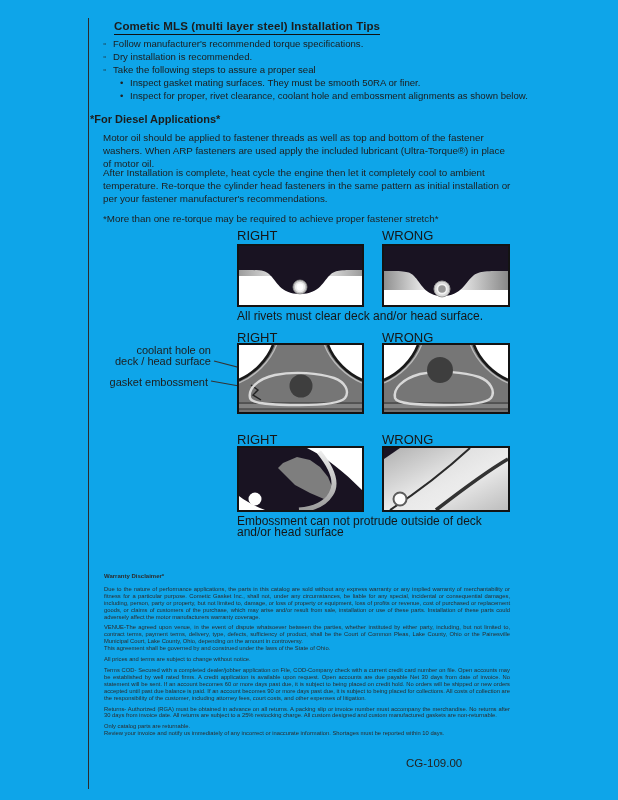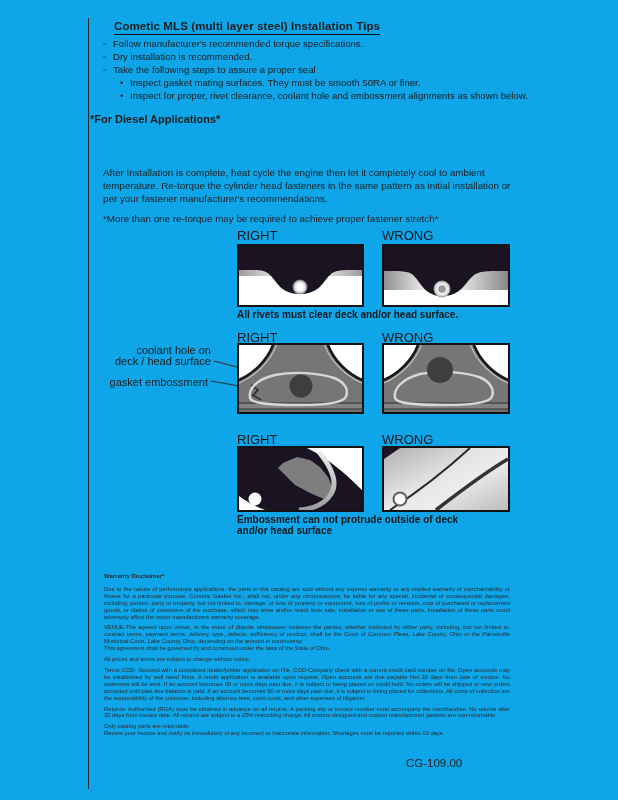--- a/index.html
+++ b/index.html
@@ -8,21 +8,21 @@
   .abs{position:absolute;}
   #left-rule{left:88px;top:18px;width:1px;height:771px;background:#2b2b2b;}
   #title{left:114px;top:20px;font-size:11.5px;font-weight:bold;letter-spacing:.1px;
          border-bottom:1.5px solid #111;padding-bottom:2px;}
   .bullet-row{left:103px;width:420px;font-size:9.6px;line-height:12.9px;display:flex;}
   .bullet-row.sub{left:120px;}
   .bullet-row .marker{width:10px;flex:0 0 10px;font-size:9.6px;color:#222;}
   .body-par{left:103px;width:412px;font-size:9.8px;line-height:13.2px;color:#1e1e1e;}
   #diesel-heading{left:90px;top:113px;font-size:11px;font-weight:bold;}
   .rw-label{top:0;width:127px;text-align:left;font-size:13px;font-weight:400;color:#161616;}
-  .fig-caption{font-size:10px;font-weight:bold;color:#161616;}
+  .fig-caption{font-size:12px;font-weight:normal;color:#161616;}
   .side-label{font-size:11px;color:#1e1e1e;text-align:right;}
   #warranty{left:104px;top:573px;width:406px;font-size:5.8px;line-height:6.9px;color:#2c2c2c;text-align:justify;}
   #warranty .wp{margin:0 0 4px 0;}
   #warranty .wp.tight{margin:0;}
   #warranty-heading{font-weight:bold;font-size:6px;margin:0 0 6px 0;}
   #footer-code{left:385px;top:757px;font-size:11.5px;color:#222;margin-left:21px;}
   svg{display:block;}
 </style>
 </head>
 <body>
@@ -48,20 +48,21 @@
   <div class="abs bullet-row sub" style="top:77px">
     <span class="marker">•</span>
     <span>Inspect gasket mating surfaces.  They must be smooth 50RA or finer.</span>
   </div>
   <div class="abs bullet-row sub" style="top:90px">
     <span class="marker">•</span>
     <span>Inspect for proper, rivet clearance, coolant hole and embossment alignments as shown below.</span>
   </div>
 
   <div id="diesel-heading" class="abs">*For Diesel Applications*</div>
+  <div class="abs body-par" style="top:131px">Motor oil should be applied to fastener threads as well as top and bottom of the fastener washers. When ARP fasteners are used apply the included lubricant (Ultra-Torque®) in place of motor oil.</div>
   <div class="abs body-par" style="top:166px">After Installation is complete, heat cycle the engine then let it completely cool to ambient temperature. Re-torque the cylinder head fasteners in the same pattern as initial installation or per your fastener manufacturer's recommendations.</div>
   <div class="abs body-par" style="top:212px">*More than one re-torque may be required to achieve proper fastener stretch*</div>
 
   <div class="abs rw-label" style="left:237px;top:228px">RIGHT</div>
   <div class="abs rw-label" style="left:382px;top:228px;width:128px">WRONG</div>
 
   <svg class="abs" style="left:237px;top:244px" width="127" height="63" viewBox="0 0 127 63">
     <defs>
       <linearGradient id="g1l" x1="0" y1="0" x2="1" y2="0">
           <stop offset="0" stop-color="#9c9c9c"></stop>

